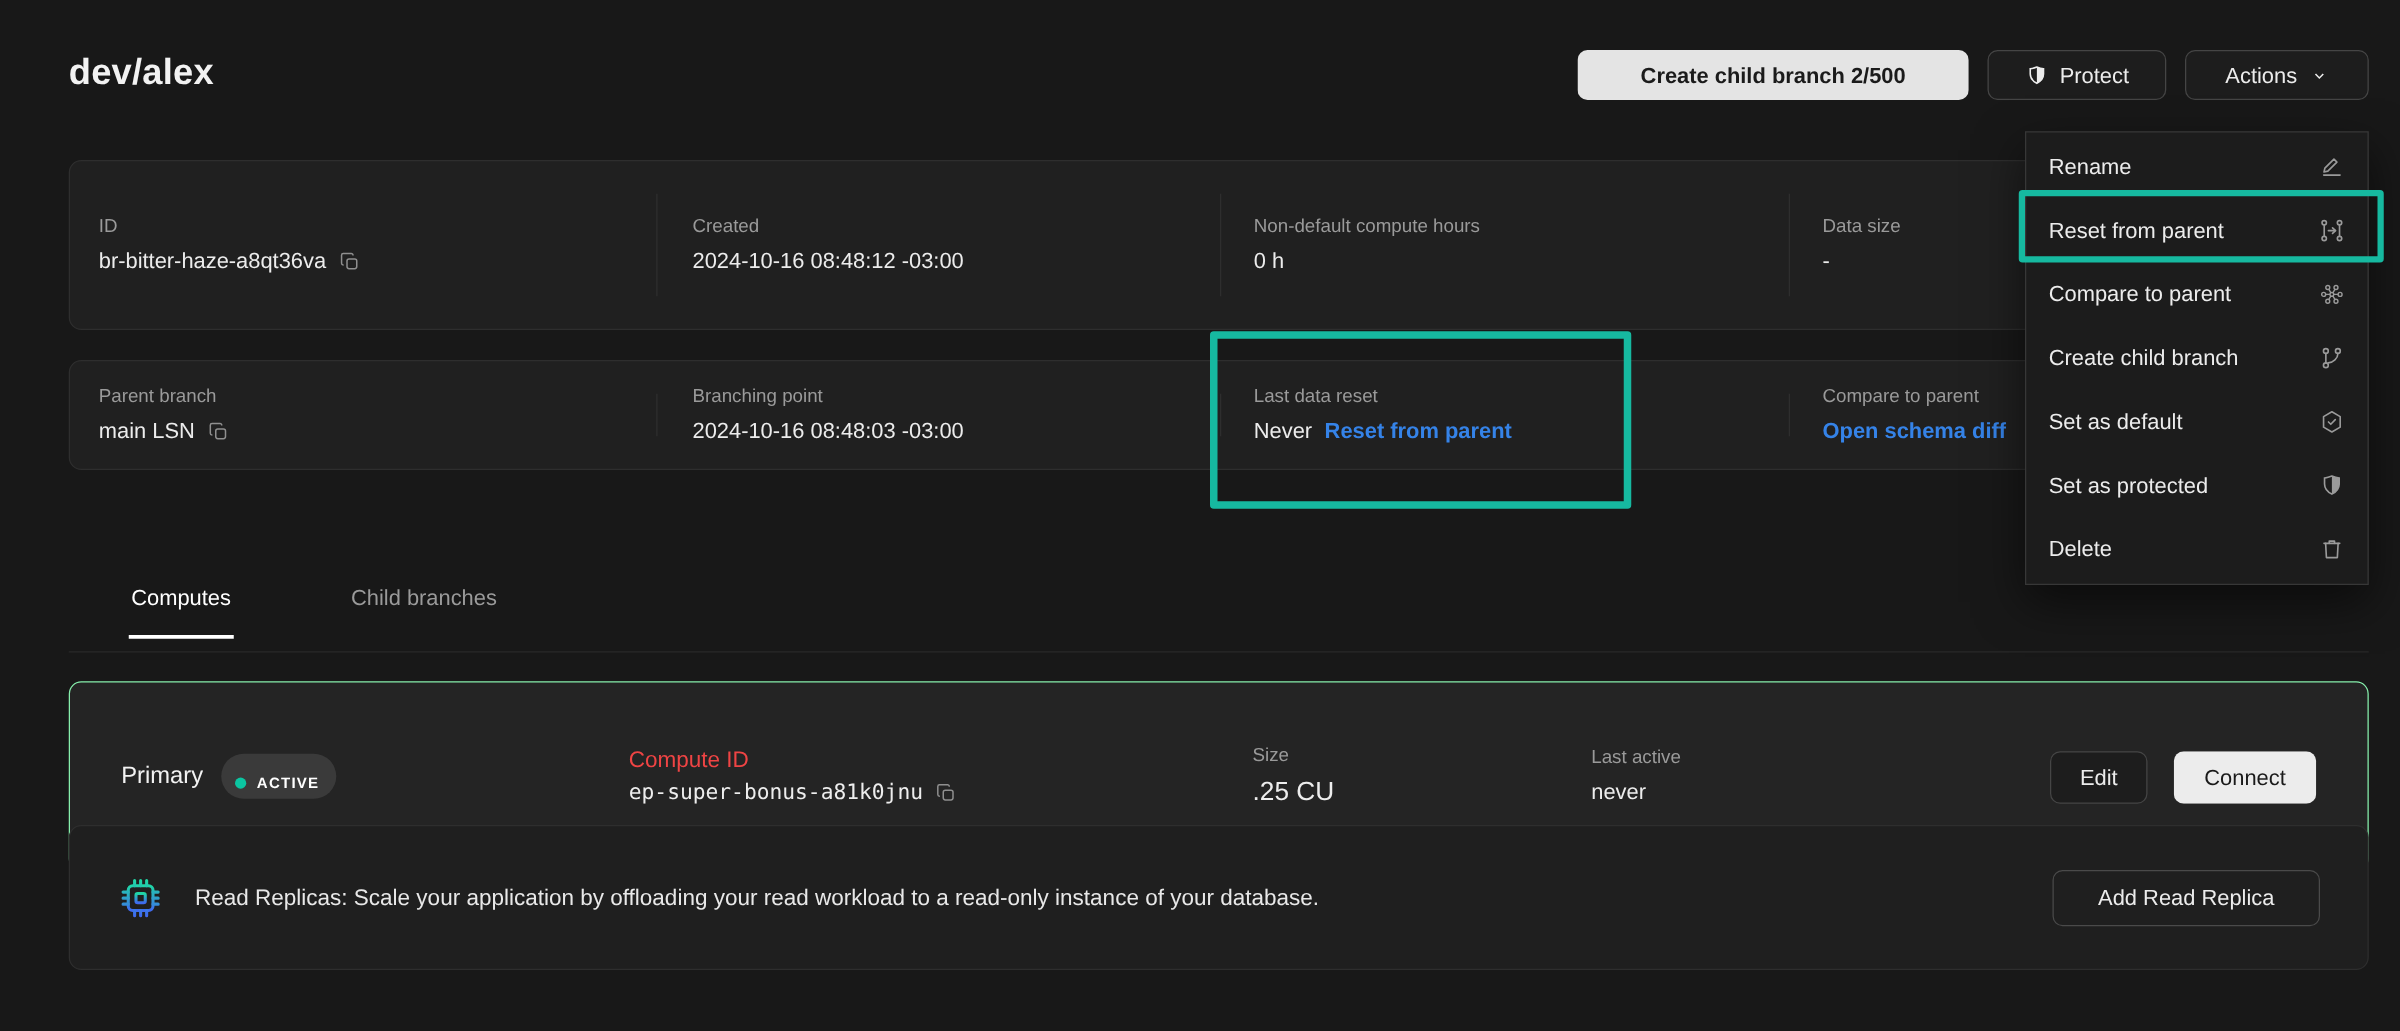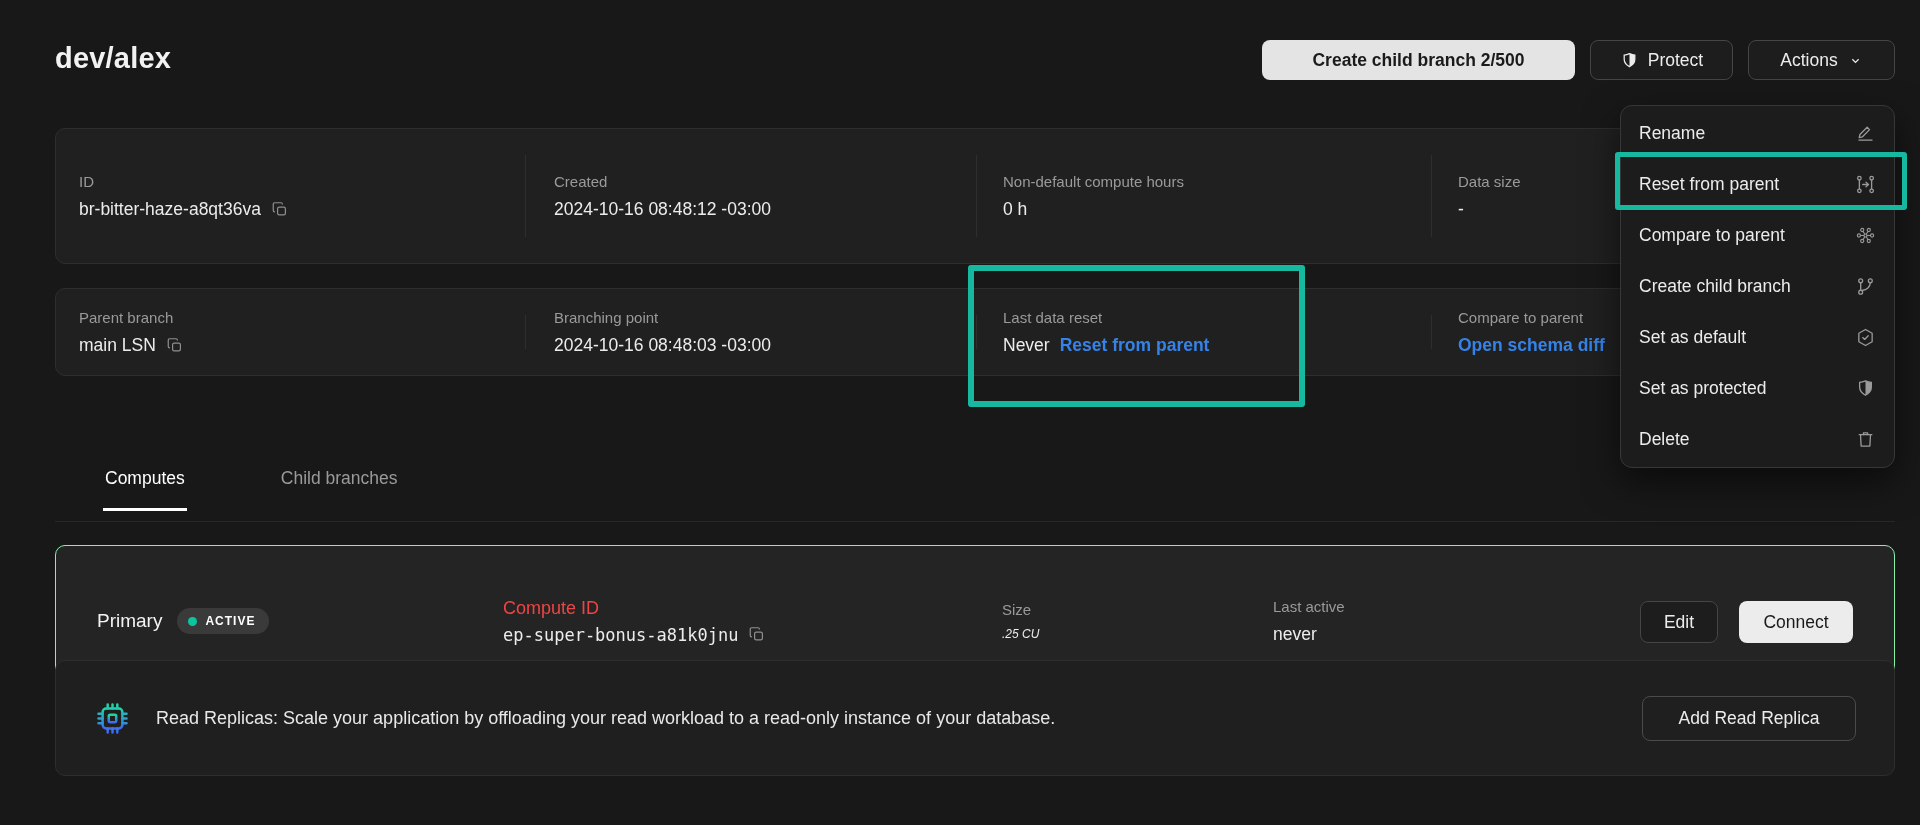--- a/index.html
+++ b/index.html
@@ -32,34 +32,34 @@
 
   .tabs { position:absolute; left:55px; top:468px; display:flex; gap:44px; z-index:1; }
   .tab { font-size:17.5px; color:#9a9a9a; padding:0 2px 19px 2px; cursor:pointer;margin-left:48px; }
   .tab.active { color:#ffffff; font-weight:500; border-bottom:3px solid #ffffff; }
   .tabs-line { position:absolute; left:55px; top:521px; width:1840px; height:1px; background:#282828; }
 
   .compute-card { position:absolute; left:55px; top:545px; width:1840px; height:152px; background:#242424; border:1px solid #86efac; border-radius:10px; }
   .c-abs { position:absolute; top:50%; transform:translateY(-50%); }
   .primary-cell { left:41px; display:flex; align-items:center; gap:15px; }
   .primary-name { font-size:19px; color:#f2f2f2; font-weight:500; }
-  .status-badge { display:flex; align-items:center; gap:8px; background:#3a3a3a; border-radius:999px; padding:6px 14px 6px 11px; }
+  .status-badge { display:flex; align-items:center; gap:8px; background:#3a3a3a; border-radius:999px; padding:16px 14px 6px 11px; }
   .status-dot { width:9px; height:9px; border-radius:50%; background:#0bc5a1; }
   .status-text { font-size:12px; font-weight:700; letter-spacing:1px; color:#ffffff; }
   .compute-id-cell { left:447px; } .size-cell { left:946px; } .last-active-cell { left:1217px; }
   .mono { font-family:"DejaVu Sans Mono","Liberation Mono",monospace; font-size:17px; }
   .edit-btn { position:absolute; left:1584px; top:55px; width:78px; height:42px; border:1px solid #4a4a4a; }
   .connect-btn { position:absolute; left:1683px; top:55px; width:114px; height:42px; background:#ececec; color:#1a1a1a; font-weight:500; }
 
   .banner { position:absolute; left:55px; top:660px; width:1840px; height:116px; background:#1f1f1f; border:1px solid #2e2e2e;
             border-radius:10px; display:flex; align-items:center; padding:0 38px 0 40px; gap:27px; }
   .banner-text { font-size:18px; color:#e8e8e8; flex:1; }
   .add-replica-btn { width:214px; height:45px; border:1px solid #4a4a4a; }
 
-  .menu { position:absolute; left:1620px; top:105px; width:275px; background:#1c1c1c; border:1px solid #373737; border-radius:12px;
+  .menu { position:absolute; left:1620px; top:105px; width:275px; background:#1c1c1c; border:1px solid #373737; border-radius:0;
           box-shadow:0 14px 36px rgba(0,0,0,.55); z-index:5; padding:2px 0; }
   .menu-item { height:51px; display:flex; align-items:center; justify-content:space-between; padding:0 18px; font-size:17.5px; color:#ececec; cursor:pointer; }
   .menu-item .mi-icon { color:#9a9a9a; display:flex; }
 
   .hl { position:absolute; border:6px solid #16b9a0; border-radius:3px; z-index:20; pointer-events:none; }
   .hl-cell { left:968px; top:265px; width:337px; height:142px; }
   .hl-menu { left:1615px; top:152px; width:292px; height:58px; border-width:5px; }
 
   svg { display:block; }
 </style>
@@ -187,21 +187,21 @@
         <button class="copy-btn">
           <svg width="18" height="18" viewBox="0 0 24 24" fill="none" stroke="currentColor" stroke-width="1.6">
             <rect x="8.8" y="8.8" width="10.4" height="10.4" rx="2.2"></rect>
             <path d="M5.2 15.2h-.4A1.8 1.8 0 0 1 3 13.4V4.8A1.8 1.8 0 0 1 4.8 3h8.6a1.8 1.8 0 0 1 1.8 1.8v.4"></path>
           </svg>
         </button>
       </div>
     </div>
     <div class="c-abs size-cell">
       <div class="label" style="font-size:15px;color:#9a9a9a;margin-bottom:9px;">Size</div>
-      <div style="font-size:12px;font-style:italic;">.25 CU</div>
+      <div style="font-size:21px;">.25 CU</div>
     </div>
     <div class="c-abs last-active-cell">
       <div class="label" style="font-size:15px;color:#9a9a9a;margin-bottom:9px;">Last active</div>
       <div style="font-size:17.5px;">never</div>
     </div>
     <button class="btn outline edit-btn">Edit</button>
     <button class="btn connect-btn">Connect</button>
   </div>
 
   <div class="banner">

